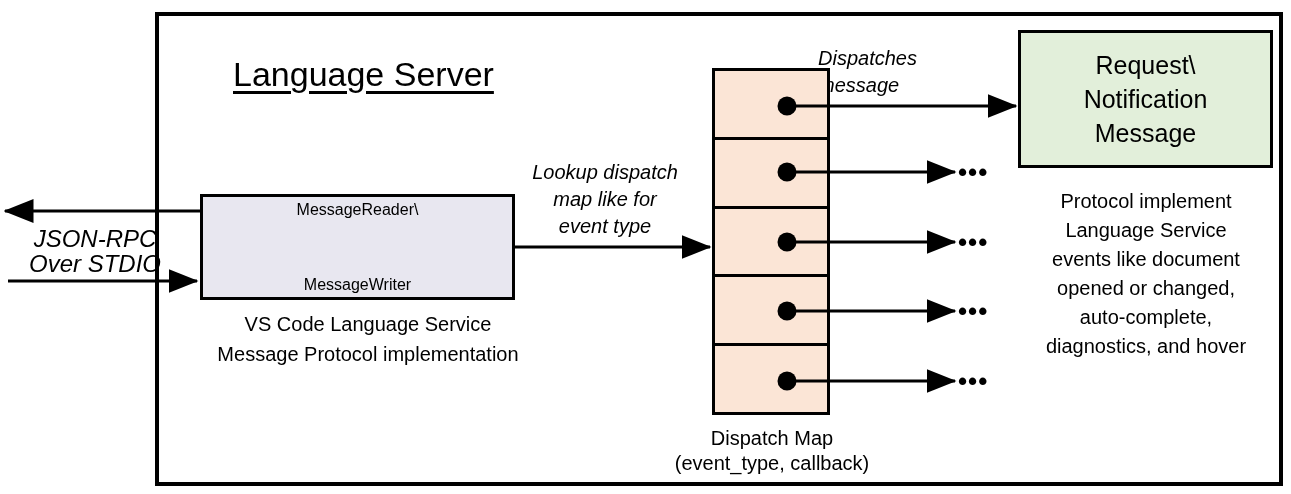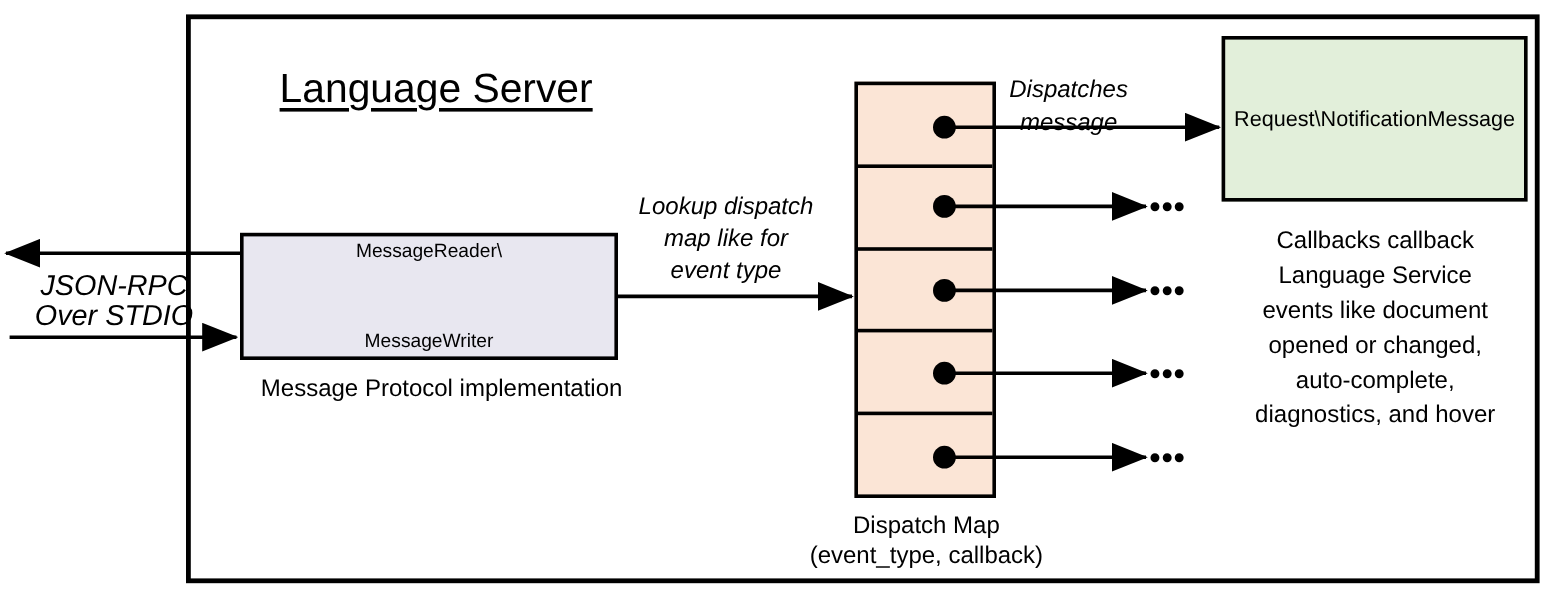--- a/index.html
+++ b/index.html
@@ -58,22 +58,21 @@
   }
   .lookup-label {
     position: absolute;
     left: 515px; top: 159px; width: 180px;
     text-align: center;
     font-style: italic;
     font-size: 20px; line-height: 27px;
   }
   .dispatch-label {
     position: absolute;
-    left: 818px; top: 62px; width: 145px;
-    text-align: center;
+    left: 818px; top: 45px; width: 145px;
     font-style: italic;
     font-size: 20px; line-height: 27px;
   }
   .map {
     position: absolute;
     left: 712px; top: 68px;
     width: 118px; height: 347px;
     box-sizing: border-box;
     border: 3px solid var(--stroke, #000);
     background: var(--map-fill, #fbe5d6);
@@ -87,23 +86,23 @@
     text-align: center;
     font-size: 20px; line-height: 25px;
   }
   .callback-box {
     position: absolute;
     left: 1018px; top: 30px;
     width: 255px; height: 138px;
     box-sizing: border-box;
     border: 3px solid var(--stroke, #000);
     background: var(--callback-fill, #e2efda);
-    display: flex; 
+    display: flex; flex-direction: column;
     align-items: center; justify-content: center;
-    font-size: 18px; line-height: 34px;
+    font-size: 25px; line-height: 34px;
     text-align: center;
   }
   .note {
     position: absolute;
     left: 1015px; top: 187px; width: 262px;
     text-align: center;
     font-size: 20px; line-height: 29px;
   }
   .ellipsis {
     position: absolute;
@@ -138,20 +137,21 @@
     <div>JSON-RPC</div>
     <div>Over STDIO</div>
   </div>
 
   <div class="reader-box">
     <div>MessageReader\</div>
     <div>MessageWriter</div>
   </div>
 
   <div class="reader-caption">
+    <div>VS Code Language Service</div>
     <div>Message Protocol implementation</div>
   </div>
 
   <div class="lookup-label">
     <div>Lookup dispatch</div>
     <div>map like for</div>
     <div>event type</div>
   </div>
 
   <div class="dispatch-label">
@@ -172,21 +172,21 @@
     <div>(event_type, callback)</div>
   </div>
 
   <div class="callback-box">
     <div>Request\</div>
     <div>Notification</div>
     <div>Message</div>
   </div>
 
   <div class="note">
-    <div>Callbacks callback</div>
+    <div>Protocol implement</div>
     <div>Language Service</div>
     <div>events like document</div>
     <div>opened or changed,</div>
     <div>auto-complete,</div>
     <div>diagnostics, and hover</div>
   </div>
 
   <div class="ellipsis ellipsis-1">•••</div>
   <div class="ellipsis ellipsis-2">•••</div>
   <div class="ellipsis ellipsis-3">•••</div>

